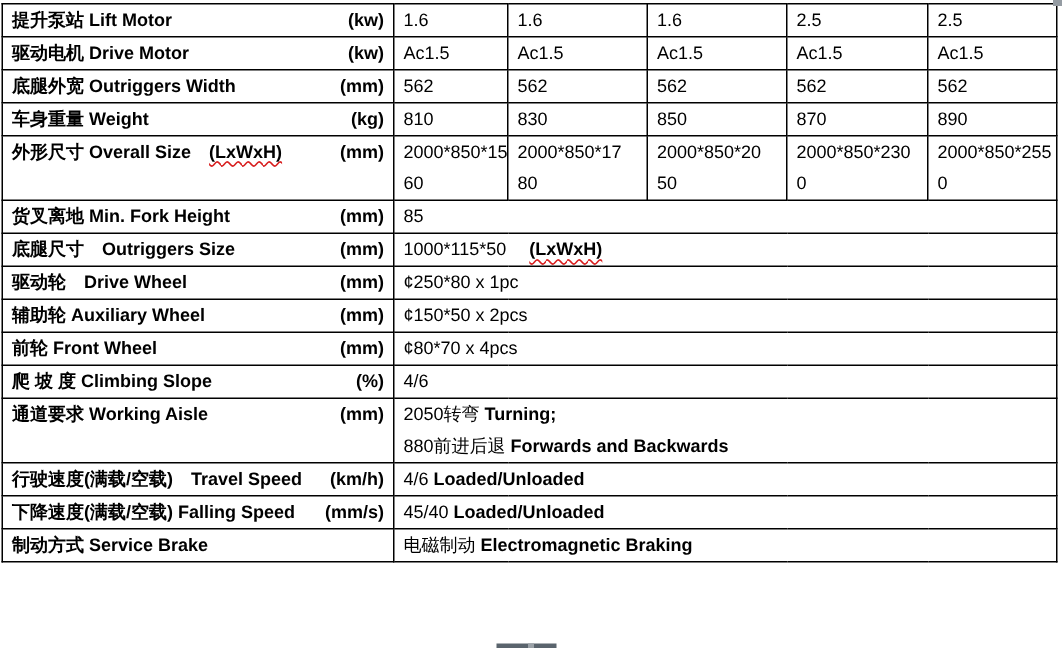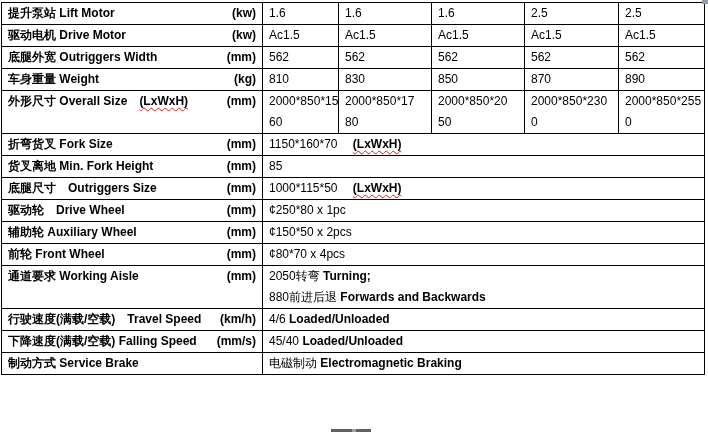--- a/index.html
+++ b/index.html
@@ -169,29 +169,20 @@
           </td>
           <td class="value-cell">
             <div class="line"><span class="run">2000*850*230</span></div>
             <div class="line"><span class="run">0</span></div>
           </td>
           <td class="value-cell">
             <div class="line"><span class="run">2000*850*255</span></div>
             <div class="line"><span class="run">0</span></div>
           </td>
         </tr>
-        <tr style="height: 21px;">
-          <td class="label-cell">
-            <div class="line"><span class="run">折弯货叉 Fork Size</span></div>
-            <span class="unit">(mm)</span>
-          </td>
-          <td class="value-cell" colspan="5">
-            <div class="line"><span class="run">1150*160*70 </span><span class="run b w">(LxWxH)</span></div>
-          </td>
-        </tr>
         <tr style="height: 21px; margin-left: 35px;">
           <td class="label-cell">
             <div class="line"><span class="run">货叉离地 Min. Fork Height</span></div>
             <span class="unit">(mm)</span>
           </td>
           <td class="value-cell" colspan="5">
             <div class="line"><span class="run">85</span></div>
           </td>
         </tr>
         <tr style="height: 21px;">
@@ -221,20 +212,29 @@
             <div class="line"><span class="run">¢150*50 x 2pcs</span></div>
           </td>
         </tr>
         <tr style="height: 21px;">
           <td class="label-cell">
             <div class="line"><span class="run">前轮 Front Wheel</span></div>
             <span class="unit">(mm)</span>
           </td>
           <td class="value-cell" colspan="5">
             <div class="line"><span class="run">¢80*70 x 4pcs</span></div>
+          </td>
+        </tr>
+        <tr style="height: 21px;">
+          <td class="label-cell">
+            <div class="line"><span class="run">爬 坡 度 Climbing Slope</span></div>
+            <span class="unit">(%)</span>
+          </td>
+          <td class="value-cell" colspan="5">
+            <div class="line"><span class="run">4/6</span></div>
           </td>
         </tr>
         <tr style="height: 43px;">
           <td class="label-cell">
             <div class="line"><span class="run">通道要求 Working Aisle</span></div>
             <span class="unit">(mm)</span>
           </td>
           <td class="value-cell" colspan="5">
             <div class="line"><span class="run">2050转弯 </span><span class="run b">Turning;</span></div>
             <div class="line"><span class="run">880前进后退 </span><span class="run b">Forwards and Backwards</span></div>

